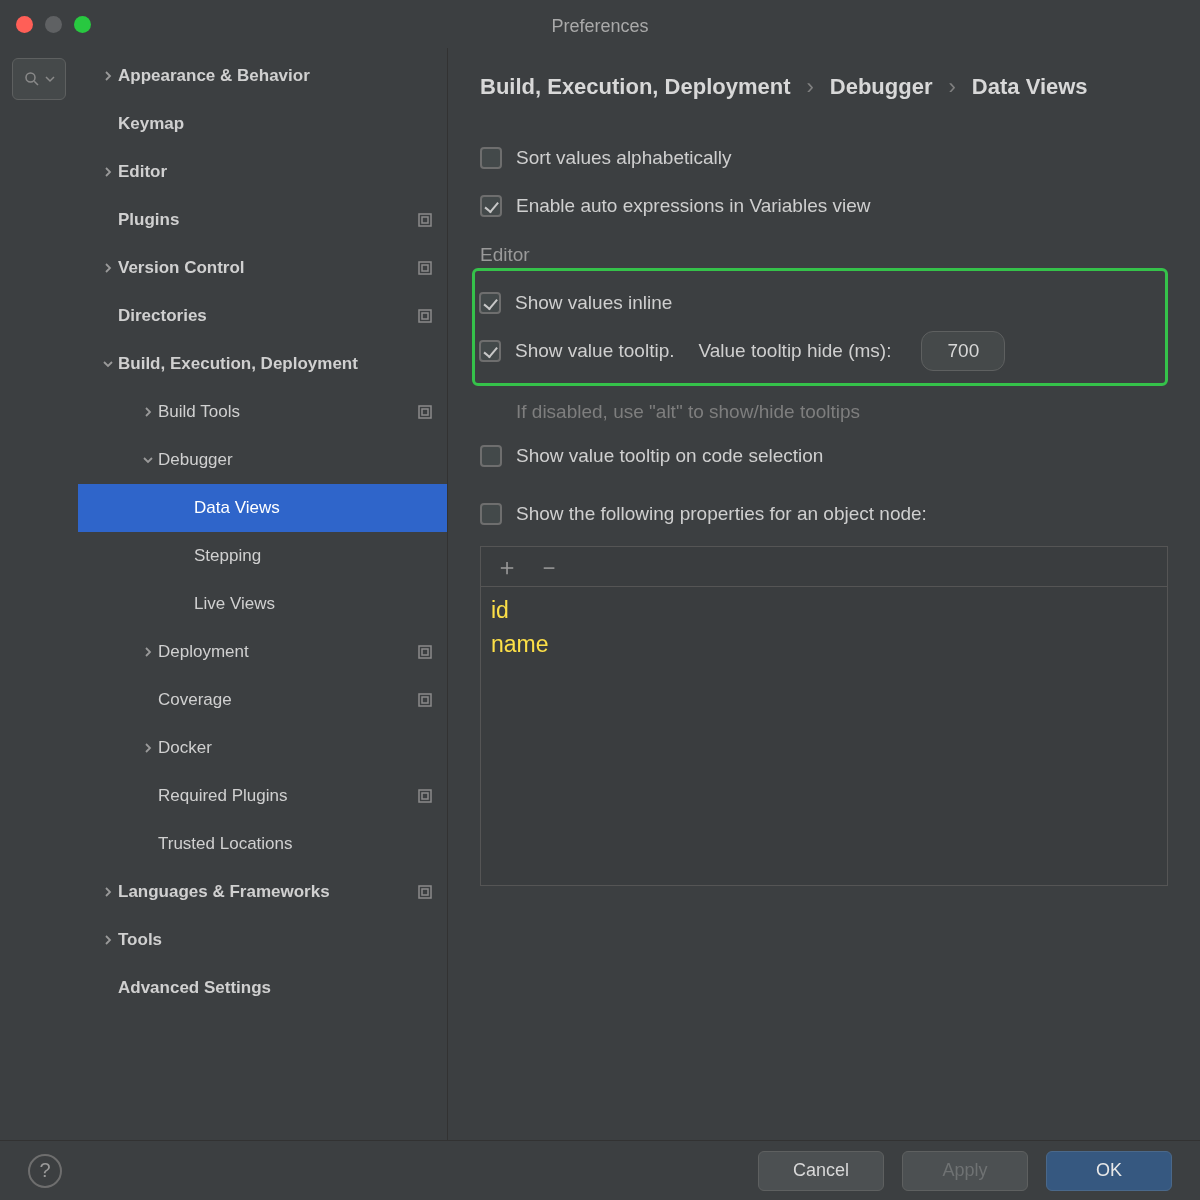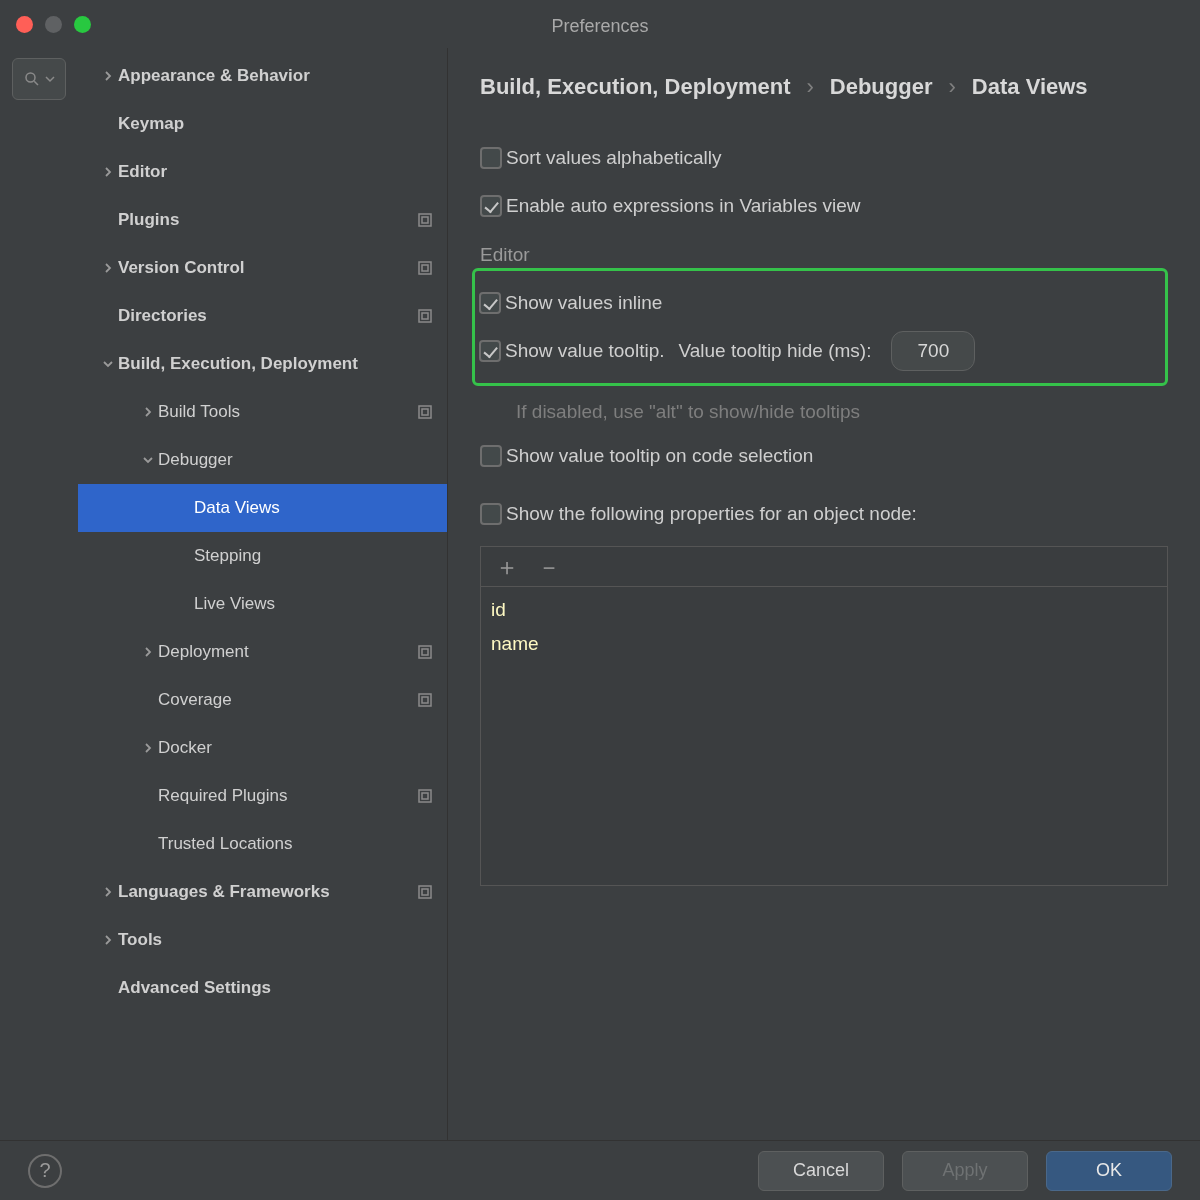--- a/index.html
+++ b/index.html
@@ -109,21 +109,21 @@
     gap: 16px;
     font-size: 22px;
     font-weight:700;
     color:#d8d8d8;
     margin-bottom: 34px;
   }
   .breadcrumb .sep { color:#808080; font-weight:400; }
   .opt-row {
     display:flex;
     align-items:center;
-    gap: 4px;
+    gap: 14px;
     height: 48px;
     font-size: 19px;
     color:#cfcfcf;
   }
   .opt-row.hint { color:#7e7e7e; padding-left: 36px; font-size:19px; height:40px;}
   .section-title {
     color:#9a9a9a;
     font-size:19px;
     margin-top: 14px;
     margin-bottom: 2px;
@@ -175,21 +175,21 @@
   .prop-toolbar{
     height:40px;
     border-bottom:1px solid #555;
     display:flex;
     align-items:center;
     gap:18px;
     padding-left:14px;
     color:#9a9a9a;
     font-size:24px;
   }
-  .prop-list { padding: 6px 10px; color:#fef9c3; font-size:19px; line-height:34px;}
+  .prop-list { padding: 6px 10px; color:#fde047; font-size:23px; line-height:34px;}
   .footer {
     height:60px;
     border-top:1px solid #323232;
     display:flex;
     align-items:center;
     padding: 0 28px;
   }
   .help-btn {
     width:34px;height:34px;border:2px solid #6e6e6e;border-radius:50%;
     display:flex;align-items:center;justify-content:center;color:#9a9a9a;font-size:20px;

